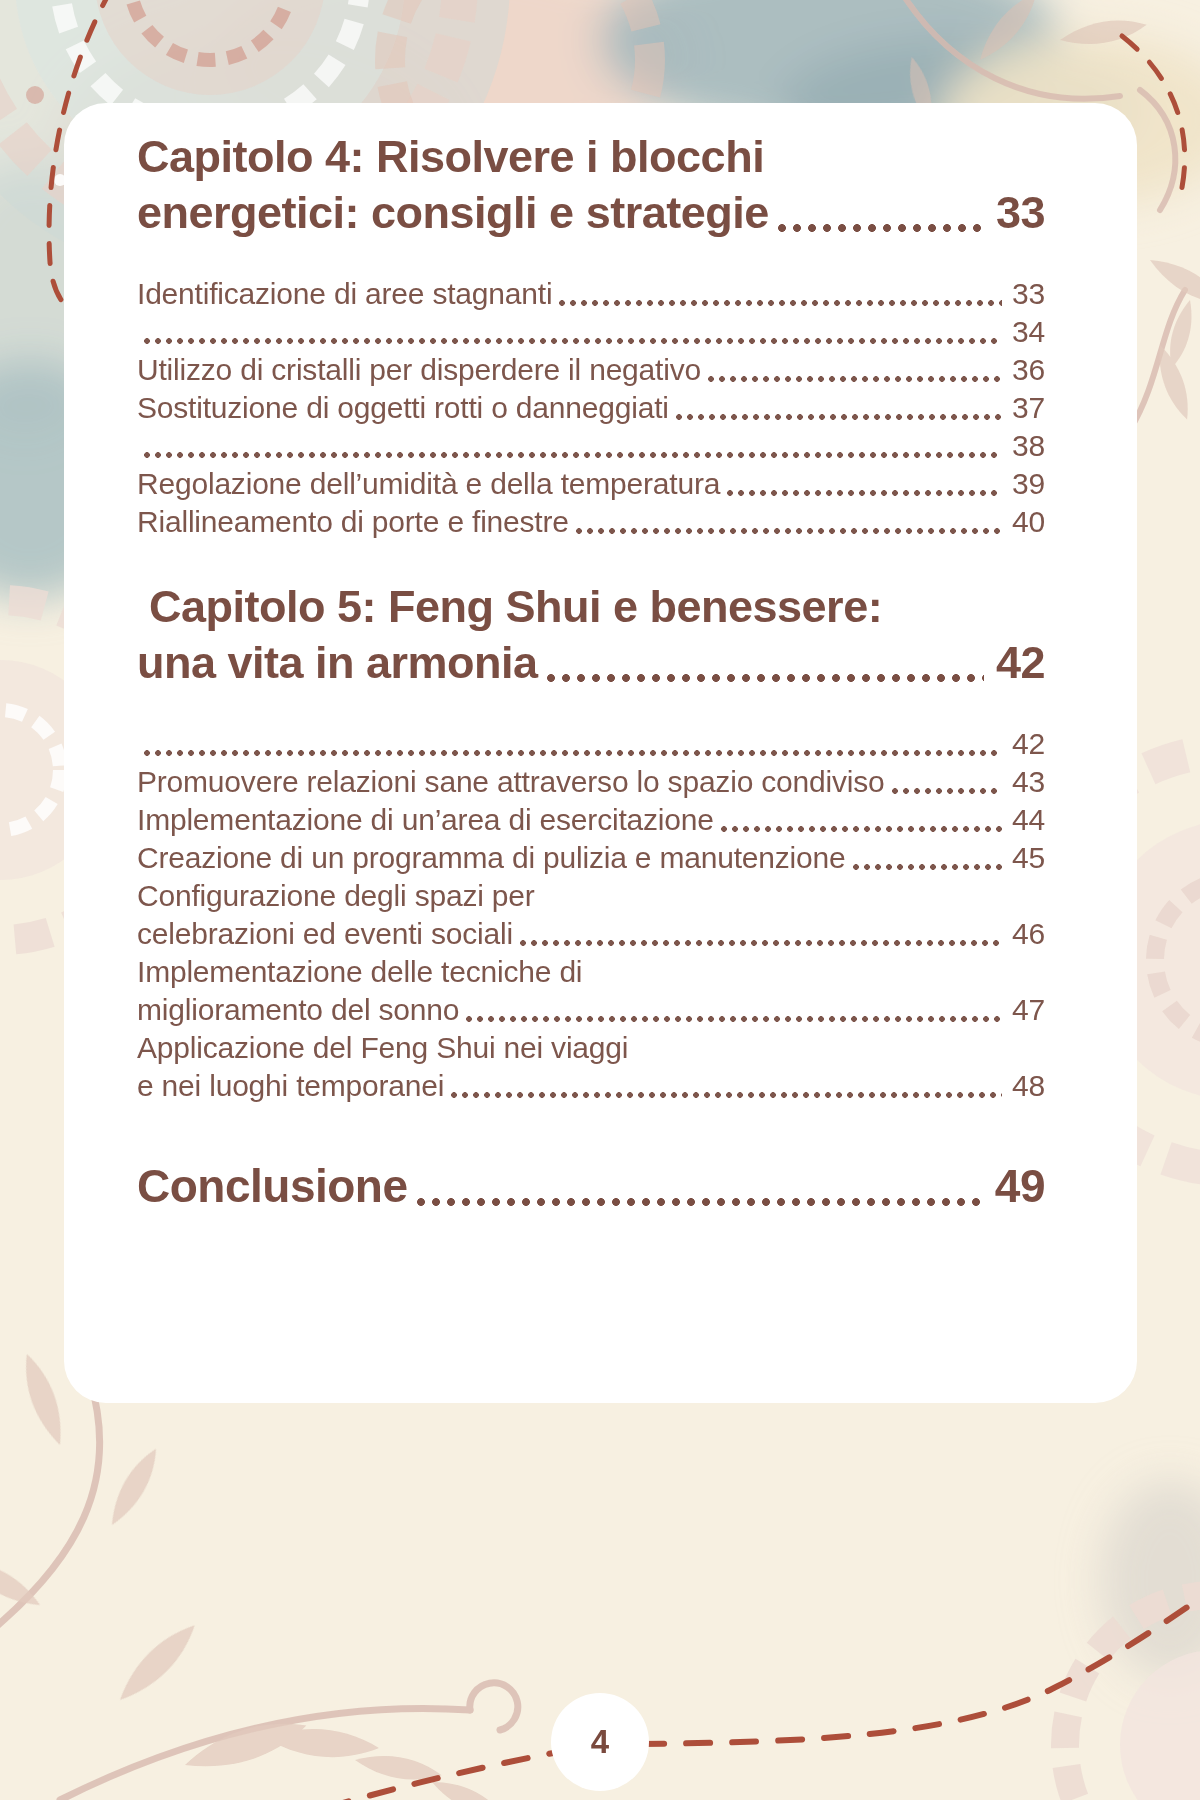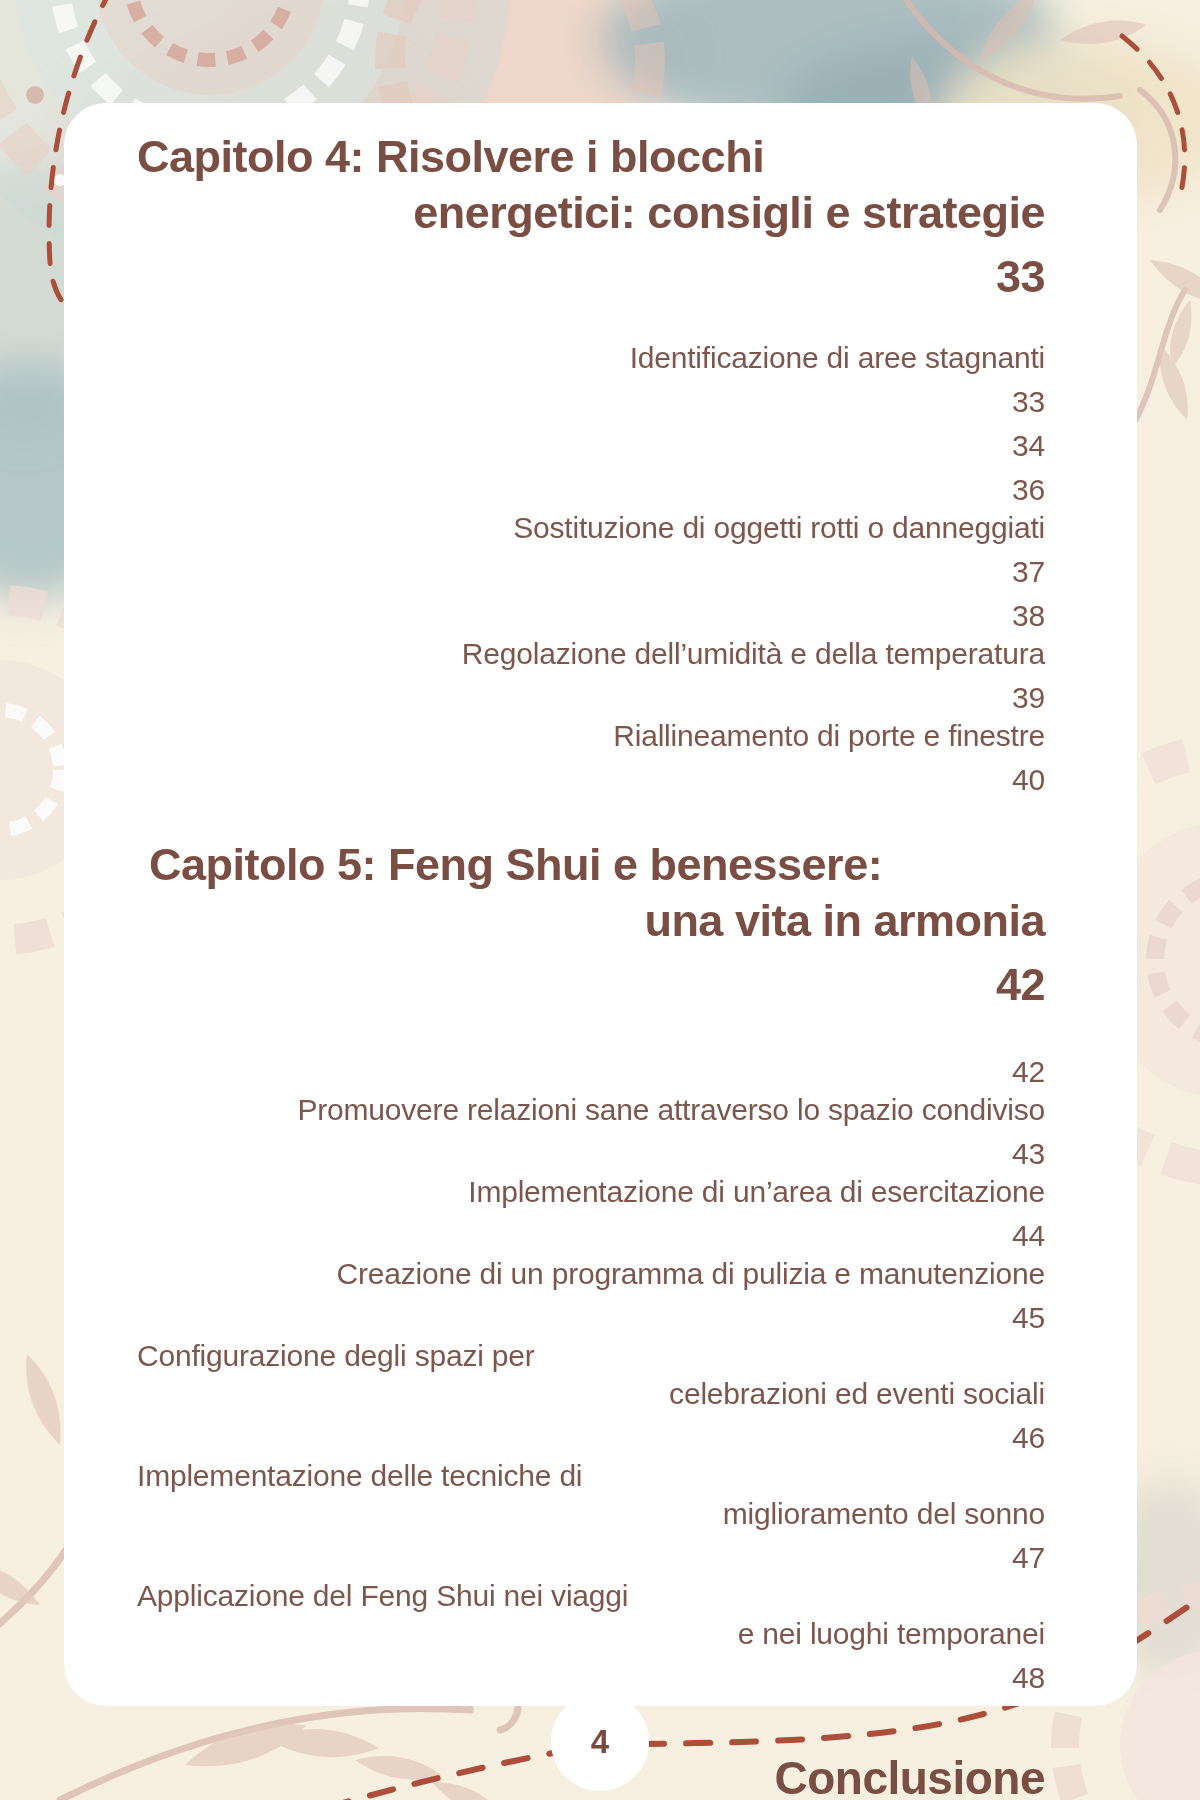--- a/index.html
+++ b/index.html
@@ -4,32 +4,32 @@
 <style>
   html,body{margin:0;padding:0;}
   body{
     width:1200px;height:1800px;position:relative;overflow:hidden;
     background:#f7f0e1;
     font-family:"Liberation Sans","DejaVu Sans",sans-serif;
     color:#7d564c;
   }
   .bg-art{position:absolute;left:0;top:0;width:1200px;height:1800px;z-index:0;}
   .card{
-    position:absolute;left:64px;top:103px;width:1073px;height:1603px;
+    position:absolute;left:64px;top:103px;width:1073px;height:1300px;
     background:#ffffff;border-radius:42px;z-index:1;box-sizing:border-box;
     padding:26px 92px 0 73px;
   }
   .chapter{color:#7a4e43;font-weight:600;font-size:45px;line-height:56px;letter-spacing:-0.5px;}
   .chapter .row{display:flex;}
   .sec1-head{margin-bottom:34px;}
   .sec2-head{margin:38px 0 34px 0;}
   .indent{padding-left:12px;}
   .entries{margin-bottom:26px;}
   .entry,.entry2{font-size:30px;line-height:38px;letter-spacing:-0.2px;color:#7d564c;}
-  .row{display:flex;align-items:flex-end;flex-direction:column;}
+  .row{display:flex;align-items:flex-end;}
   .t{white-space:nowrap;}
   .leader{
     flex:1;min-width:14px;height:8px;align-self:flex-end;
     margin:0 10px 6px 6px;
     background-image:radial-gradient(circle at 4px 4px,#7d564c 2.6px,transparent 3.1px);
     background-size:11px 8px;background-repeat:repeat-x;
   }
   .leader-big{
     height:10px;margin:0 12px 8px 8px;
     background-image:radial-gradient(circle at 5px 5px,#7a4e43 3.6px,transparent 4.2px);
@@ -151,20 +151,21 @@
     <div class="entry row">
       <span class="t">Identificazione di aree stagnanti</span>
       <span class="leader"></span>
       <span class="pg">33</span>
     </div>
     <div class="entry row">
       <span class="leader"></span>
       <span class="pg">34</span>
     </div>
     <div class="entry row">
+      <span class="t">Utilizzo di cristalli per disperdere il negativo</span>
       <span class="leader"></span>
       <span class="pg">36</span>
     </div>
     <div class="entry row">
       <span class="t">Sostituzione di oggetti rotti o danneggiati</span>
       <span class="leader"></span>
       <span class="pg">37</span>
     </div>
     <div class="entry row">
       <span class="leader"></span>

